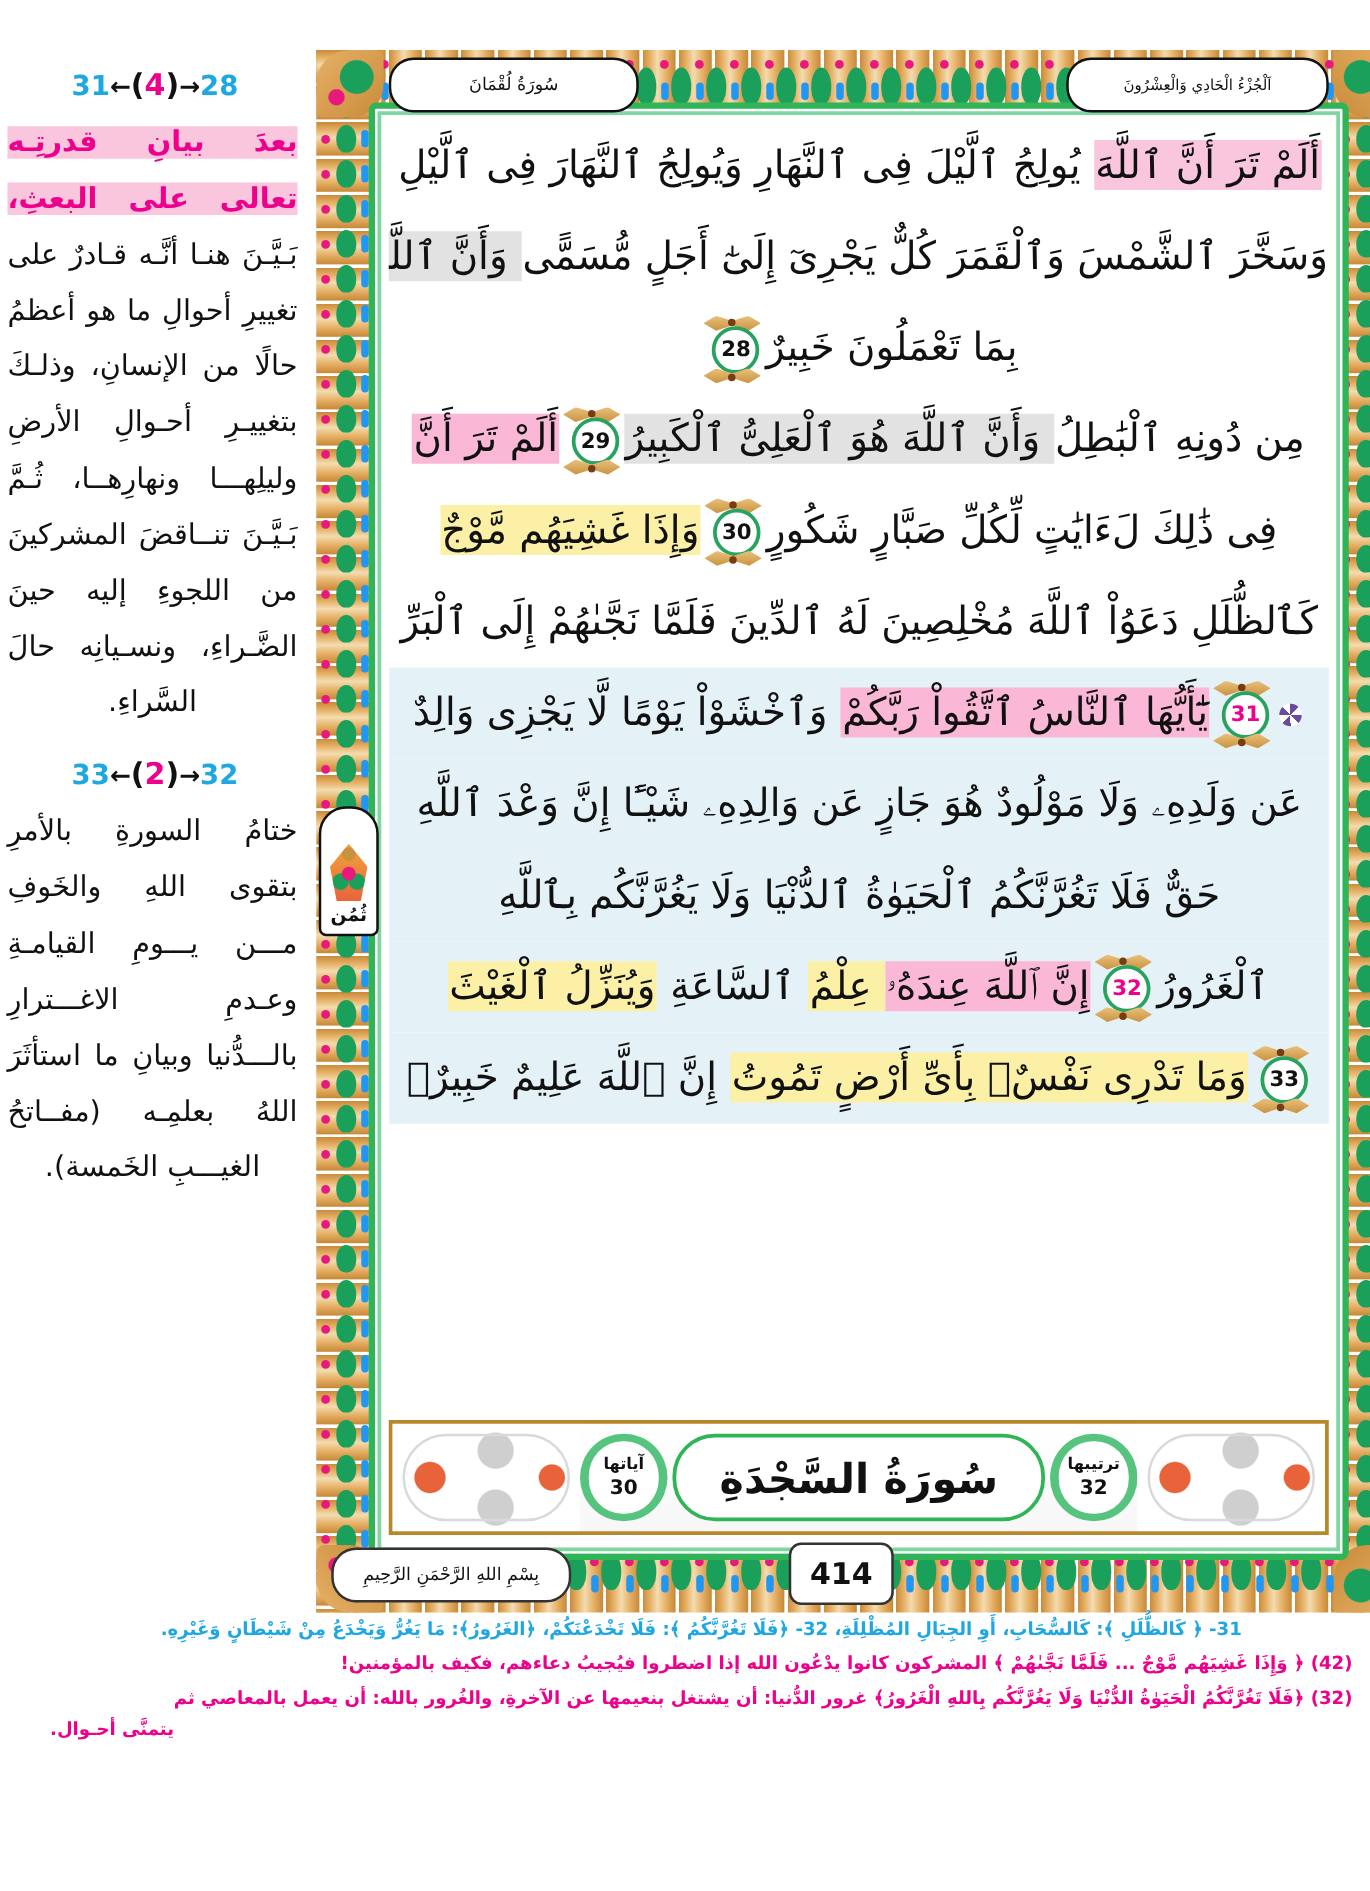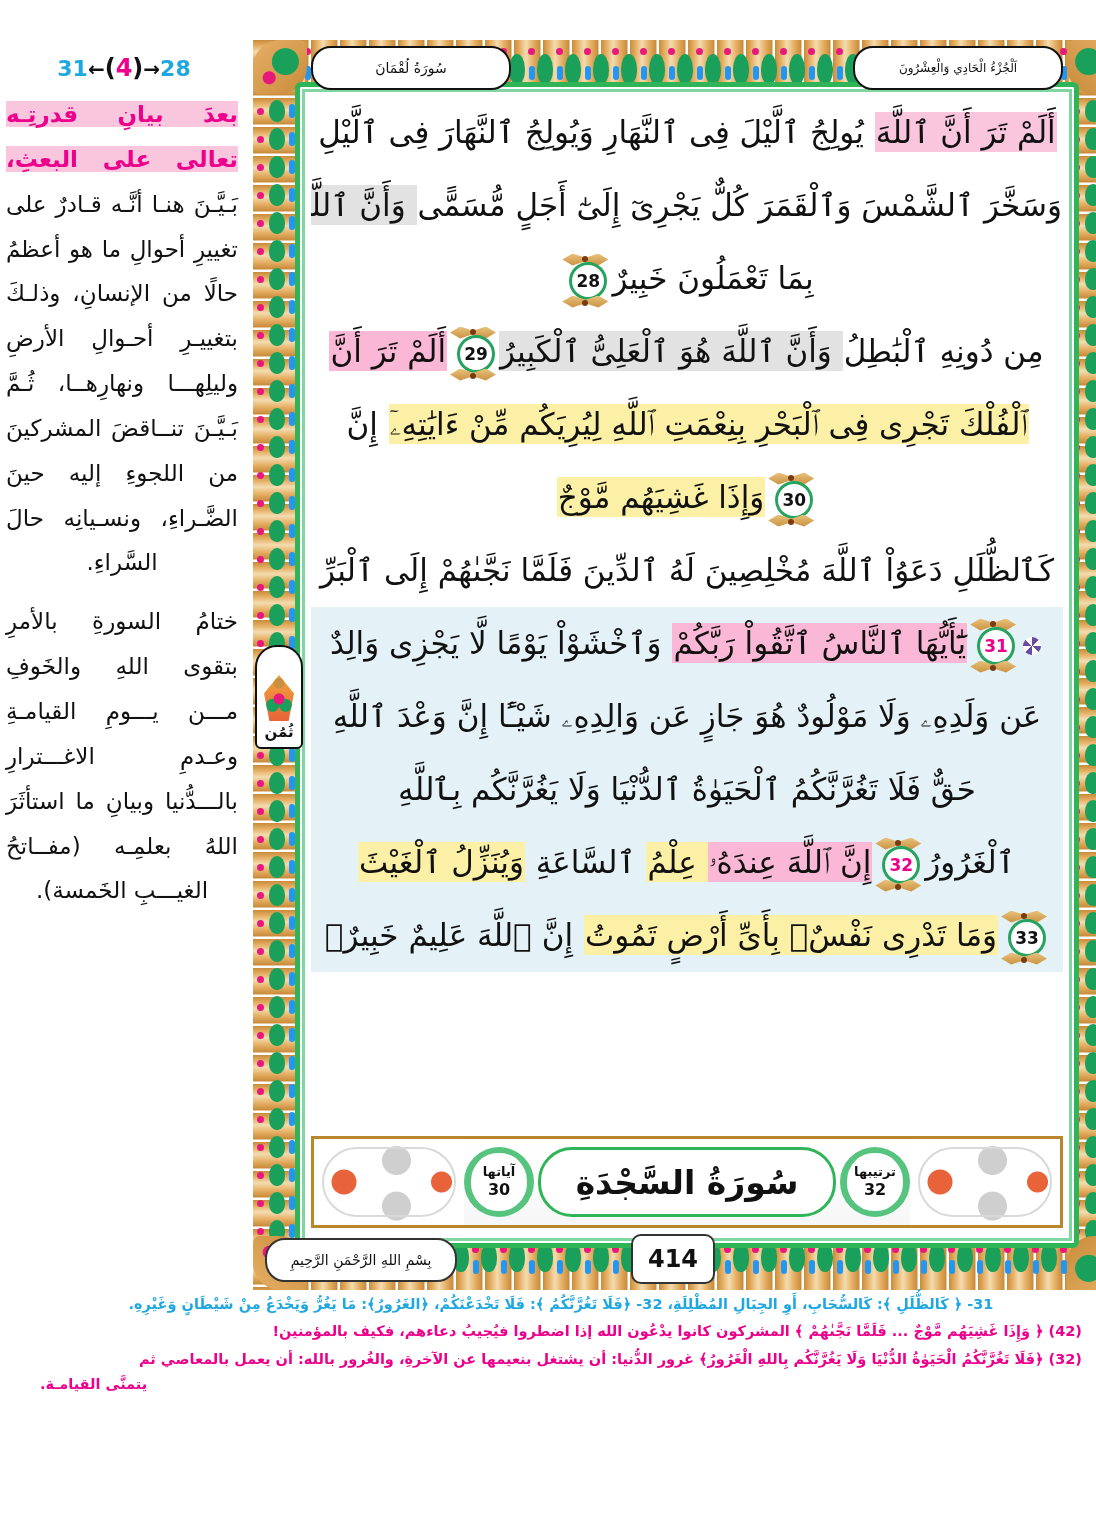--- a/index.html
+++ b/index.html
@@ -245,20 +245,23 @@
 <div id="sidebar">
 
   <div class="side-block">
     <div class="ayah-range">
       <span class="num">31</span><span class="arrow">←</span><span class="paren">(</span><span class="mid">4</span><span class="paren">)</span><span class="arrow">→</span><span class="num">28</span>
     </div>
     <div class="side-text"><span class="hl-pink">بعدَ بيانِ قدرتِـه تعالى على البعثِ،</span><span> بَـيَّـنَ هنـا أنَّـه قـادرٌ على تغييرِ أحوالِ ما هو أعظمُ حالًا من الإنسانِ، وذلـكَ بتغييـرِ أحـوالِ الأرضِ وليلِهـــا ونهارِهــا، ثُـمَّ بَـيَّـنَ تنــاقضَ المشركينَ من اللجوءِ إليه حينَ الضَّـراءِ، ونسـيانِه حالَ السَّراءِ.</span></div>
   </div>
 
   <div class="side-block" style="margin-top:14px;">
+    <div class="ayah-range">
+      <span class="num">33</span><span class="arrow">←</span><span class="paren">(</span><span class="mid">2</span><span class="paren">)</span><span class="arrow">→</span><span class="num">32</span>
+    </div>
     <div class="side-text"><span>ختامُ السورةِ بالأمرِ بتقوى اللهِ والخَوفِ مـــن يـــومِ القيامـةِ وعـدمِ الاغـــترارِ بالـــدُّنيا وبيانِ ما استأثَرَ اللهُ بعلمِـه (مفــاتحُ الغيـــبِ الخَمسة).</span></div>
   </div>
 
 </div>
 
 <div id="frame">
 
   <div class="border-band" id="band-top" style="background: repeating-linear-gradient(90deg, rgb(201, 139, 58) 0px, rgb(230, 176, 102) 6px, rgb(243, 220, 176) 12px, rgb(230, 176, 102) 19px, rgb(201, 139, 58) 26px, rgb(255, 255, 255) 27px, rgb(255, 255, 255) 29px);">
     <div class="leaf-row" id="leaves-top">
         <div class="leaf" style="left: 4px; top: 14px;"></div>
@@ -728,22 +731,21 @@
   <div class="hdr-cartouche" id="hdr-surah">سُورَةُ لُقْمَانَ</div>
   <div class="hdr-cartouche" id="hdr-juz">اَلْجُزْءُ الْحَادِي وَالْعِشْرُونَ</div>
 
   <div id="inner-green"></div>
 
   <div id="quran">
       <div class="qline"><span class="qseg hl-pink">أَلَمْ تَرَ أَنَّ ٱللَّهَ</span><span class="qseg "> يُولِجُ ٱلَّيْلَ فِى ٱلنَّهَارِ وَيُولِجُ ٱلنَّهَارَ فِى ٱلَّيْلِ</span></div>
       <div class="qline"><span class="qseg ">وَسَخَّرَ ٱلشَّمْسَ وَٱلْقَمَرَ كُلٌّ يَجْرِىٓ إِلَىٰٓ أَجَلٍ مُّسَمًّى</span><span class="qseg hl-grey"> وَأَنَّ ٱللَّهَ</span></div>
       <div class="qline"><span class="qseg ">بِمَا تَعْمَلُونَ خَبِيرٌ</span><span class="ayah-mark"><span class="wing t"></span><span class="dot t"></span><span class="circle">28</span><span class="wing b"></span><span class="dot b"></span></span></div>
       <div class="qline"><span class="qseg ">مِن دُونِهِ ٱلْبَٰطِلُ</span><span class="qseg hl-grey"> وَأَنَّ ٱللَّهَ هُوَ ٱلْعَلِىُّ ٱلْكَبِيرُ</span><span class="ayah-mark"><span class="wing t"></span><span class="dot t"></span><span class="circle">29</span><span class="wing b"></span><span class="dot b"></span></span><span class="qseg hl-pink-d">أَلَمْ تَرَ أَنَّ</span></div>
-      <div class="qline"><span class="qseg hl-yellow">ٱلْفُلْكَ تَجْرِى فِى ٱلْبَحْرِ بِنِعْمَتِ ٱللَّهِ لِيُرِيَكُم مِّنْ ءَايَٰتِهِۦٓ</span><span class="qseg "> إِنَّ</span></div>
-      <div class="qline"><span class="ayah-mark"><span class="wing t"></span><span class="dot t"></span><span class="circle">30</span><span class="wing b"></span><span class="dot b"></span></span><span class="qseg hl-yellow">وَإِذَا غَشِيَهُم مَّوْجٌ</span></div>
+      <div class="qline"><span class="qseg ">فِى ذَٰلِكَ لَءَايَٰتٍ لِّكُلِّ صَبَّارٍ شَكُورٍ</span><span class="ayah-mark"><span class="wing t"></span><span class="dot t"></span><span class="circle">30</span><span class="wing b"></span><span class="dot b"></span></span><span class="qseg hl-yellow">وَإِذَا غَشِيَهُم مَّوْجٌ</span></div>
       <div class="qline"><span class="qseg ">كَٱلظُّلَلِ دَعَوُاْ ٱللَّهَ مُخْلِصِينَ لَهُ ٱلدِّينَ فَلَمَّا نَجَّىٰهُمْ إِلَى ٱلْبَرِّ</span></div>
       <div class="qline blue-bg"><span class="sajda-star"></span><span class="ayah-mark"><span class="wing t"></span><span class="dot t"></span><span class="circle pinknum">31</span><span class="wing b"></span><span class="dot b"></span></span><span class="qseg hl-pink-d">يَٰٓأَيُّهَا ٱلنَّاسُ ٱتَّقُواْ رَبَّكُمْ</span><span class="qseg "> وَٱخْشَوْاْ يَوْمًا لَّا يَجْزِى وَالِدٌ</span></div>
       <div class="qline blue-bg"><span class="qseg ">عَن وَلَدِهِۦ وَلَا مَوْلُودٌ هُوَ جَازٍ عَن وَالِدِهِۦ شَيْـًٔا إِنَّ وَعْدَ ٱللَّهِ</span></div>
       <div class="qline blue-bg"><span class="qseg ">حَقٌّ فَلَا تَغُرَّنَّكُمُ ٱلْحَيَوٰةُ ٱلدُّنْيَا وَلَا يَغُرَّنَّكُم بِٱللَّهِ</span></div>
       <div class="qline blue-bg"><span class="qseg ">ٱلْغَرُورُ</span><span class="ayah-mark"><span class="wing t"></span><span class="dot t"></span><span class="circle pinknum">32</span><span class="wing b"></span><span class="dot b"></span></span><span class="qseg hl-pink-d">إِنَّ ٱللَّهَ عِندَهُۥ</span><span class="qseg hl-yellow"> عِلْمُ</span><span class="qseg "> ٱلسَّاعَةِ </span><span class="qseg hl-yellow">وَيُنَزِّلُ ٱلْغَيْثَ</span></div>
       <div class="qline blue-bg"><span class="ayah-mark"><span class="wing t"></span><span class="dot t"></span><span class="circle">33</span><span class="wing b"></span><span class="dot b"></span></span><span class="qseg hl-yellow">وَمَا تَدْرِى نَفْسٌۢ بِأَىِّ أَرْضٍ تَمُوتُ</span><span class="qseg "> إِنَّ ٱللَّهَ عَلِيمٌ خَبِيرٌۢ</span></div>
     </div>
 
   <div id="surah-banner">
     <div class="banner-side"></div>
@@ -773,15 +775,15 @@
 <div id="footer-strip">
   <div class="basmala-box">بِسْمِ اللهِ الرَّحْمَنِ الرَّحِيمِ</div>
   <div class="page-no-box">414</div>
 </div>
 
 <div id="notes">
   <div class="note blue">31- ﴿ كَالظُّلَلِ ﴾: كَالسُّحَابِ، أَوِ الجِبَالِ المُظْلِلَةِ، 32- ﴿فَلَا تَغُرَّنَّكُمُ ﴾: فَلَا تَخْدَعْنَكُمْ، ﴿الغَرُورُ﴾: مَا يَغُرُّ وَيَخْدَعُ مِنْ شَيْطَانٍ وَغَيْرِهِ.</div>
   <div class="note pink">(42) ﴿ وَإِذَا غَشِيَهُم مَّوْجٌ ... فَلَمَّا نَجَّىٰهُمْ ﴾ المشركون كانوا يدْعُون الله إذا اضطروا فيُجيبُ دعاءهم، فكيف بالمؤمنين!</div>
   <div class="note pink">
     <span>(32) ﴿فَلَا تَغُرَّنَّكُمُ الْحَيَوٰةُ الدُّنْيَا وَلَا يَغُرَّنَّكُم بِاللهِ الْغَرُورُ﴾ غرور الدُّنيا: أن يشتغل بنعيمها عن الآخرةِ، والغُرور بالله: أن يعمل بالمعاصي ثم</span>
-    <span class="tail">يتمنَّى القيامـة.</span>
+    <span class="tail">يتمنَّى أحـوال.</span>
   </div>
 </div>
 
 </body></html>

